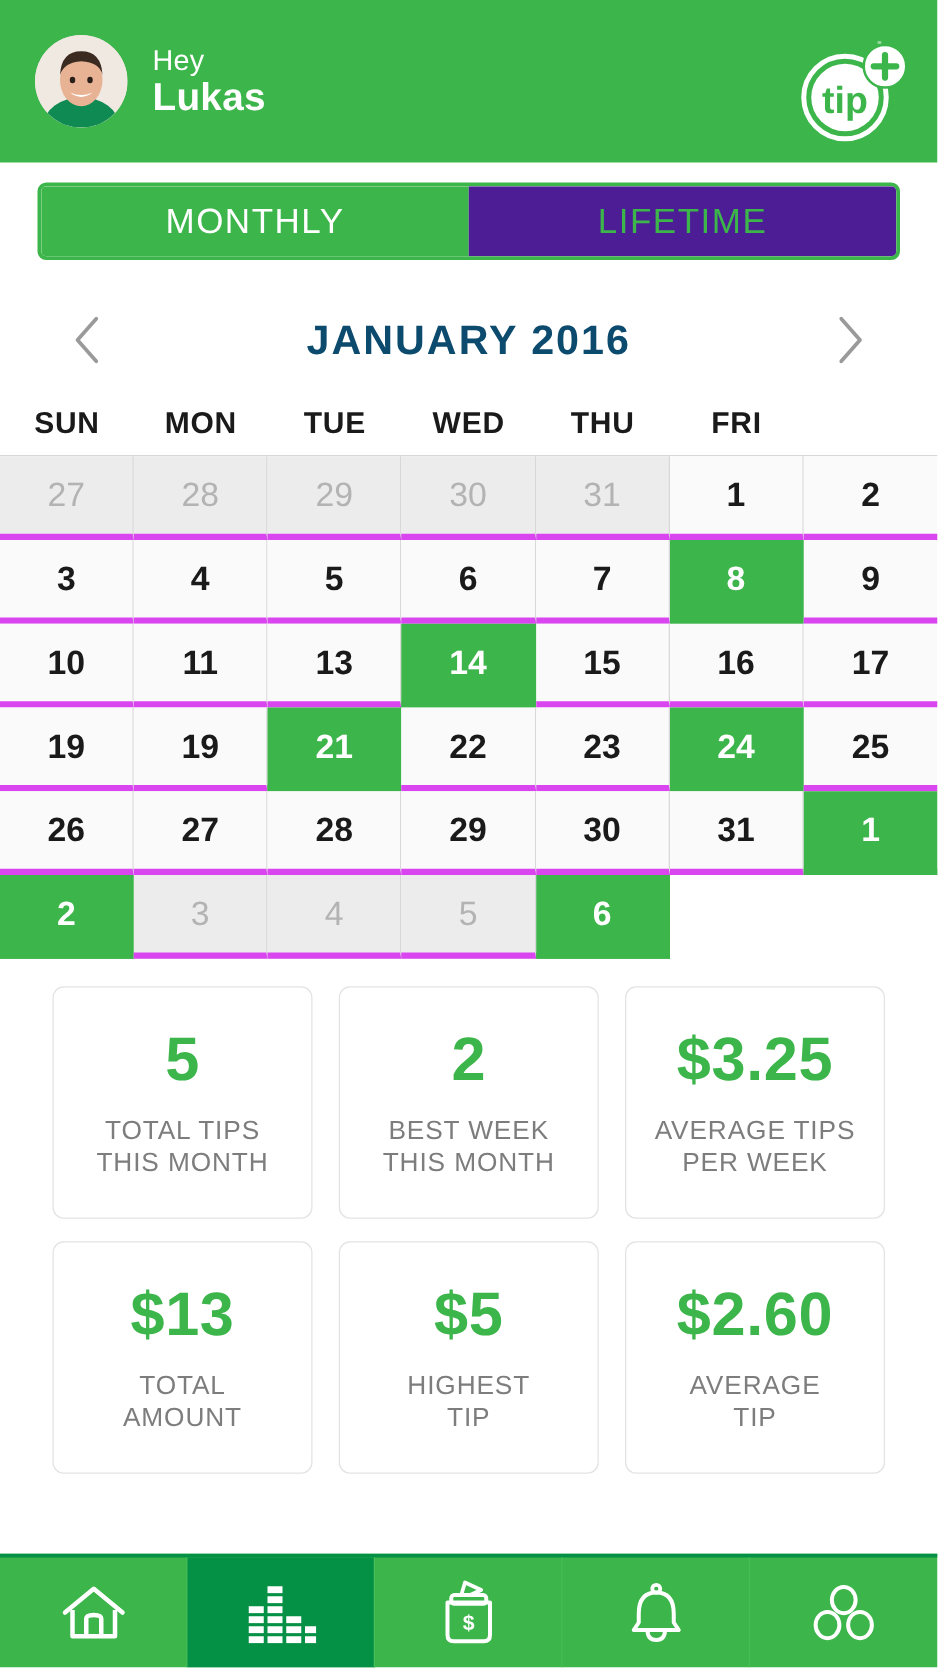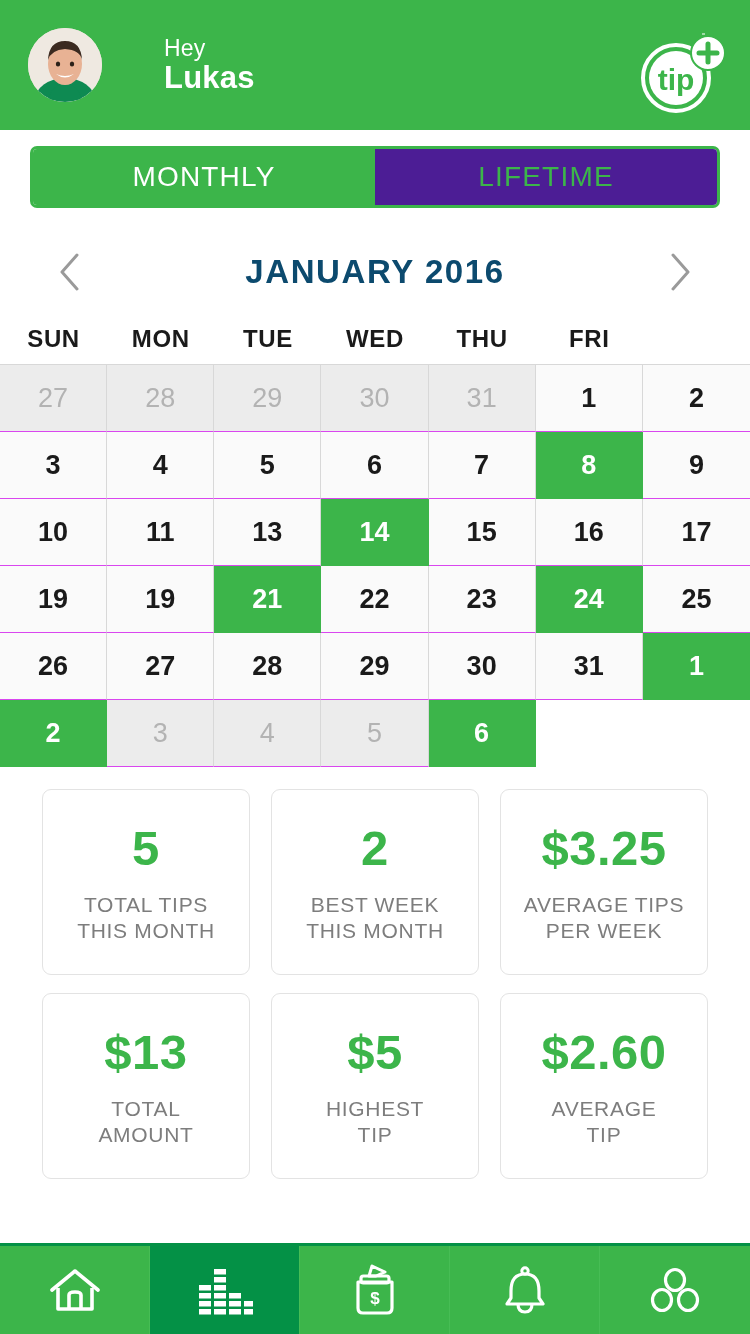--- a/index.html
+++ b/index.html
@@ -8,21 +8,21 @@
     background: #ffffff;
     font-family: "Liberation Sans", sans-serif;
     overflow: hidden;
   }
   .app { width: 750px; height: 1334px; position: relative; display: flex; flex-direction: column; background:#ffffff; }
 
   
   .header {
     height: 130px; background: #3CB54A;
     display: flex; align-items: center; padding: 0 28px;
-    position: relative; flex: none; gap: 42px;
+    position: relative; flex: none;
   }
   .avatar {
     width: 74px; height: 74px; border-radius: 50%;
     overflow: hidden; flex: none; background:#e9e3dc;
     position: relative;
   }
   .avatar svg { display:block; width:100%; height:100%; }
   .greet { margin-left: 20px; line-height: 1.05; }
   .greet .hey { color: #ffffff; font-size: 23px; font-weight: 400; letter-spacing: .2px; }
   .greet .name { color: #ffffff; font-size: 31px; font-weight: 700; letter-spacing: .2px; margin-top: 2px; }
@@ -61,21 +61,21 @@
     display:flex; align-items:center; justify-content:center;
     font-size: 24px; font-weight: 700; color: #1a1a1a; letter-spacing: .6px;
   }
   .cal-grid {
     display: grid; grid-template-columns: repeat(7, 1fr);
     grid-auto-rows: 67px; border-top: 1px solid #d8d8d8; flex:none;
   }
   .cell {
     display: flex; align-items: center; justify-content: center;
     font-size: 27px; font-weight: 700;
-    border-right: 1px solid #d8d8d8; border-bottom: 1px solid #d946ef;
+    border-right: 1px solid #d8d8d8; border-bottom: 5px solid #d946ef;
     background: #fafafa; color: #1a1a1a;
   }
   .cell:nth-child(7n) { border-right: none; }
   .cell.other { background: #ececec; color: #b3b3b3; font-weight: 500; }
   .cell.marked { background: #3CB54A; color: #ffffff; border-right-color:#3CB54A; border-bottom-color:#3CB54A; }
 
   
   .cards { padding: 22px 42px 0 42px; flex:none; }
   .card-row { display: grid; grid-template-columns: repeat(3, 1fr); gap: 21px; margin-bottom: 18px; }
   .card {

